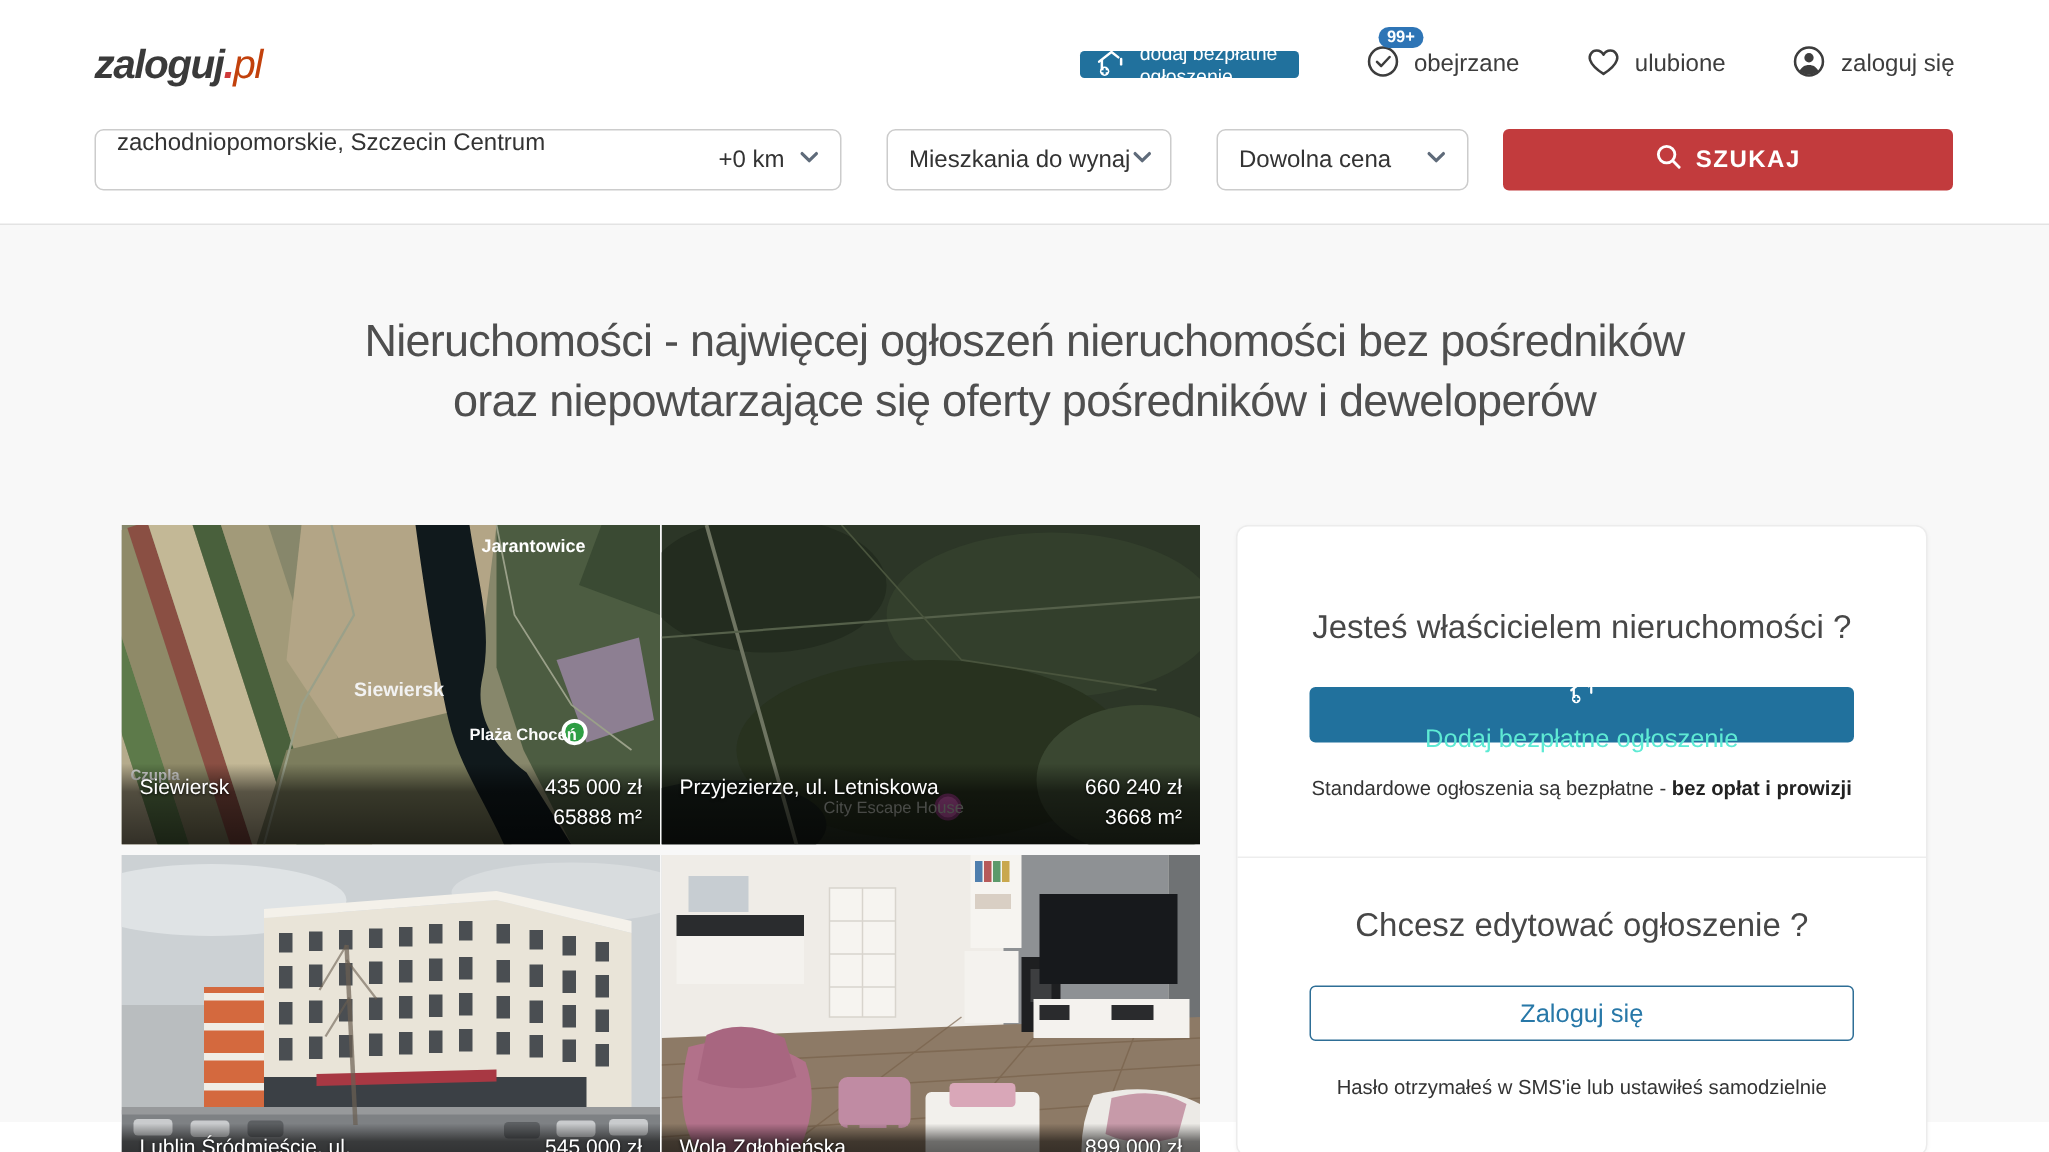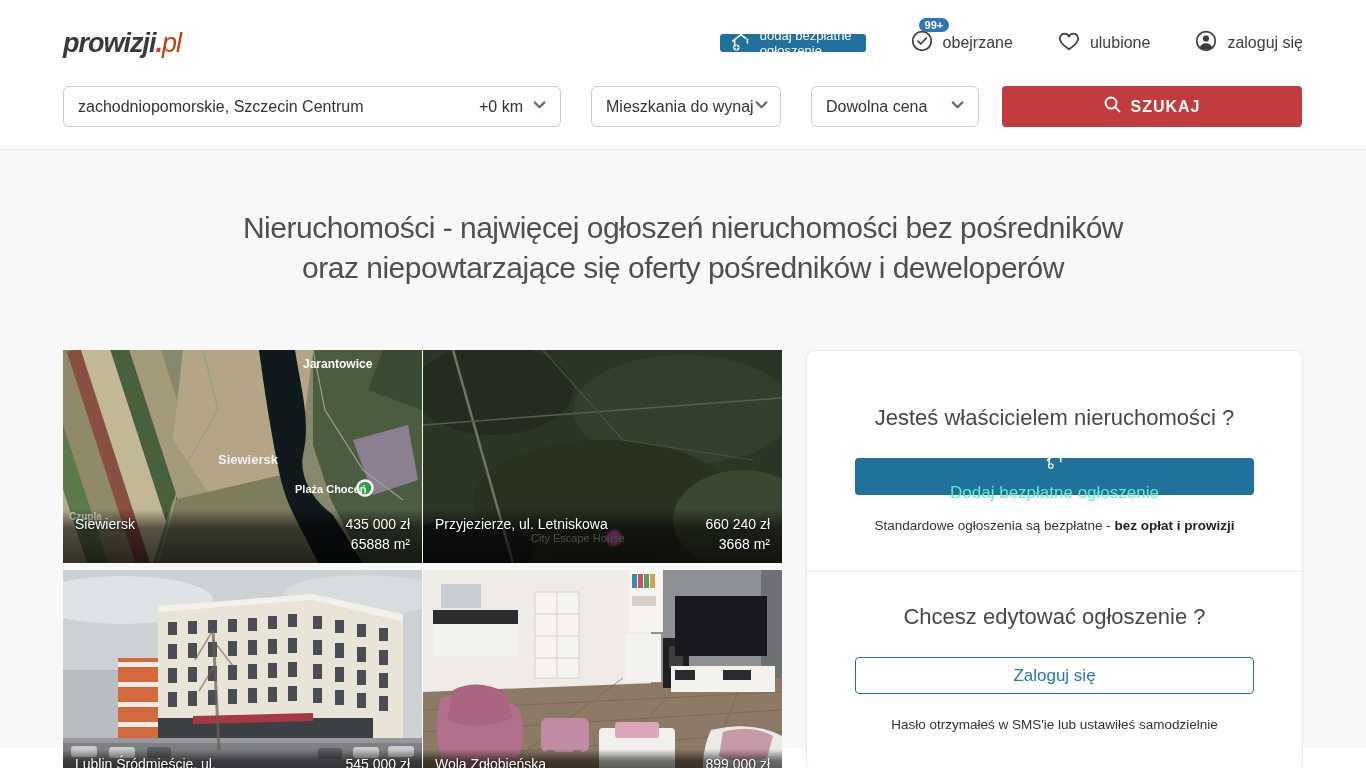--- a/index.html
+++ b/index.html
@@ -17,31 +17,31 @@
 
   .top-actions { display:flex; align-items:center; gap:44px; }
   .btn-add { display:flex; align-items:center; gap:8px; background:#21719d; color:#fff; border:none; border-radius:3px; padding:5px 14px 5px 10px; height:18px; font-size:13px; line-height:15px; text-align:left; cursor:pointer; font-family:inherit; }
   .btn-add svg { flex:0 0 auto; }
   .top-link { display:flex; align-items:center; gap:9px; font-size:16px; color:#3d3d3d; cursor:pointer; }
   .icon-wrap { position:relative; display:inline-flex; }
   .badge { position:absolute; top:-11px; left:9px; background:#2e75b6; color:#fff; font-size:11px; font-weight:700; border-radius:8px; padding:1px 6px 0; line-height:13px; }
 
   
   .searchbar { display:flex; align-items:center; padding:0 0 22px; gap:30px; }
-  .loc-box { width:498px; height:41px; border:1px solid #ccc; border-radius:6px; background:#fff; display:flex; align-items:center; padding:0 12px 0 14px; font-size:16px; color:#333; }
+  .loc-box { width:498px; height:41px; border:1px solid #ccc; border-radius:6px; background:#fff; display:flex; padding:0 12px 0 14px; font-size:16px; color:#333; }
   .loc-text { flex:1; white-space:nowrap; overflow:hidden; }
   .radius { display:flex; align-items:center; gap:8px; color:#333; cursor:pointer; }
   .select { height:41px; border:1px solid #ccc; border-radius:6px; background:#fff; display:flex; align-items:center; justify-content:space-between; padding:0 12px 0 14px; font-size:16px; color:#333; cursor:pointer; }
   .select.cat { width:190px; }
   .select.cat span { white-space:nowrap; overflow:hidden; }
   .select.price { width:168px; }
   .btn-search { margin-left:-7px; width:300px; height:41px; background:#c23b3d; color:#fff; border:none; border-radius:4px; font-size:16px; font-weight:700; letter-spacing:1px; display:flex; align-items:center; justify-content:center; gap:8px; cursor:pointer; font-family:inherit; }
 
   
-  main { background:#f8f8f8; height:598px; padding:0 63px; }
+  main { background:#f8f8f8; height:598px; padding:0 81px; }
   h1 { text-align:center; font-size:30px; font-weight:400; color:#4f4f4f; line-height:40px; padding:58px 0 62px; letter-spacing:-0.5px; }
 
   .content { display:flex; gap:24px; }
   .listings { width:719px; display:grid; grid-template-columns:359px 359px; grid-auto-rows:213px; gap:7px 1px; background:transparent; }
   .card { position:relative; display:block; overflow:hidden; cursor:pointer; background:#ddd; }
   .card svg.thumb { display:block; width:359px; height:213px; }
   .overlay { position:absolute; left:0; right:0; bottom:0; display:flex; justify-content:space-between; align-items:flex-start; padding:5px 12px 9px; background:linear-gradient(180deg, rgba(0,0,0,0) 0%, rgba(0,0,0,0.55) 35%, rgba(0,0,0,0.72) 100%); color:#fff; font-size:14px; line-height:20px; text-shadow:0 1px 2px rgba(0,0,0,.8); }
   .c-name { max-width:205px; }
   .c-right { text-align:right; white-space:nowrap; }
 
@@ -59,21 +59,21 @@
   svg .lbl { font-family:"Liberation Sans","DejaVu Sans",sans-serif; }
 </style>
 </head>
 <body>
 
 <div class="page">
 
   <header>
     <div class="topbar">
       <a class="logo">
-        <span class="logo-main">prowizji</span>
+        <span class="logo-main">zaloguj</span>
           <span class="logo-dot">.</span>
           <span class="logo-tld">pl</span>
       </a>
       <div class="top-actions">
         <button class="btn-add">
           <span>
             <svg width="22" height="22" viewBox="0 0 24 24" fill="none" stroke="#fff" stroke-width="1.8" stroke-linecap="round" stroke-linejoin="round">
               <path d="M3 11l9-7 5 3.9"></path>
                 <path d="M5 10v9"></path>
                 <path d="M19 9v4"></path>

